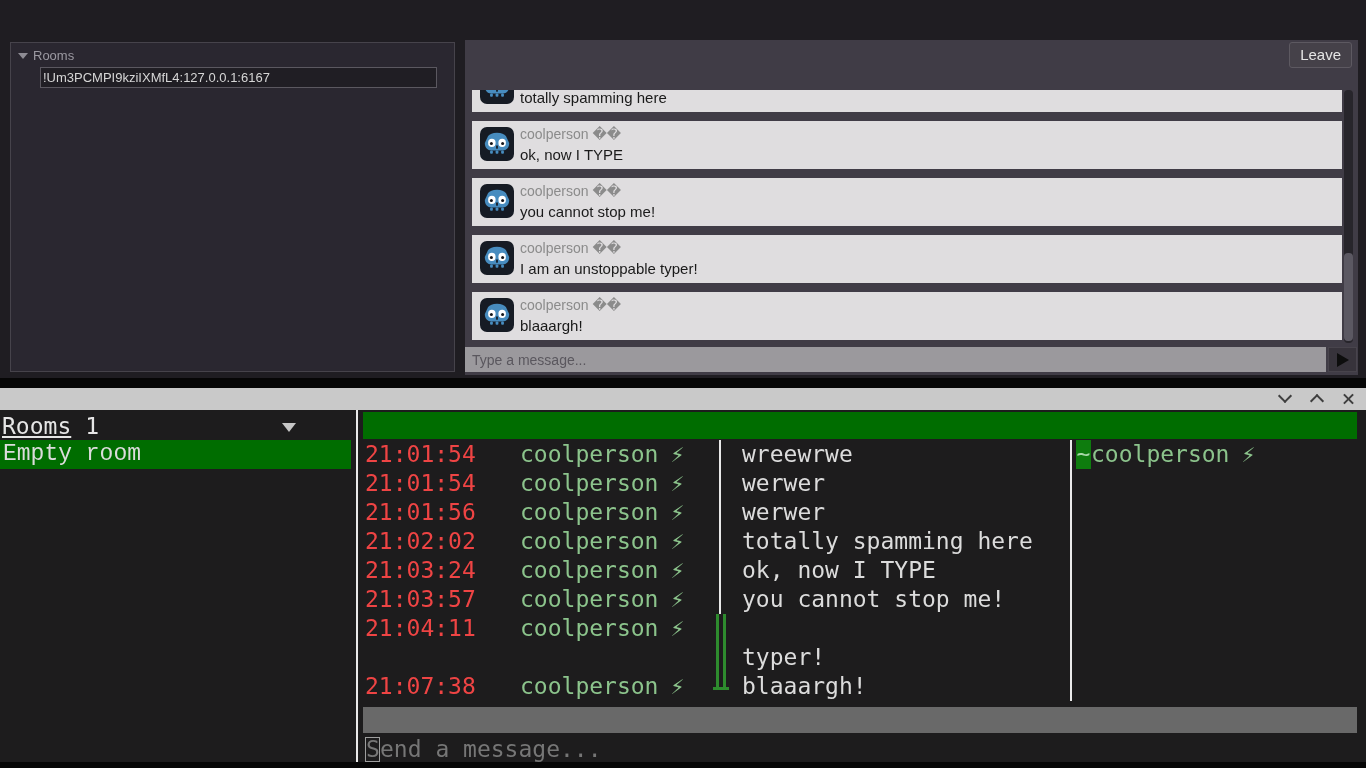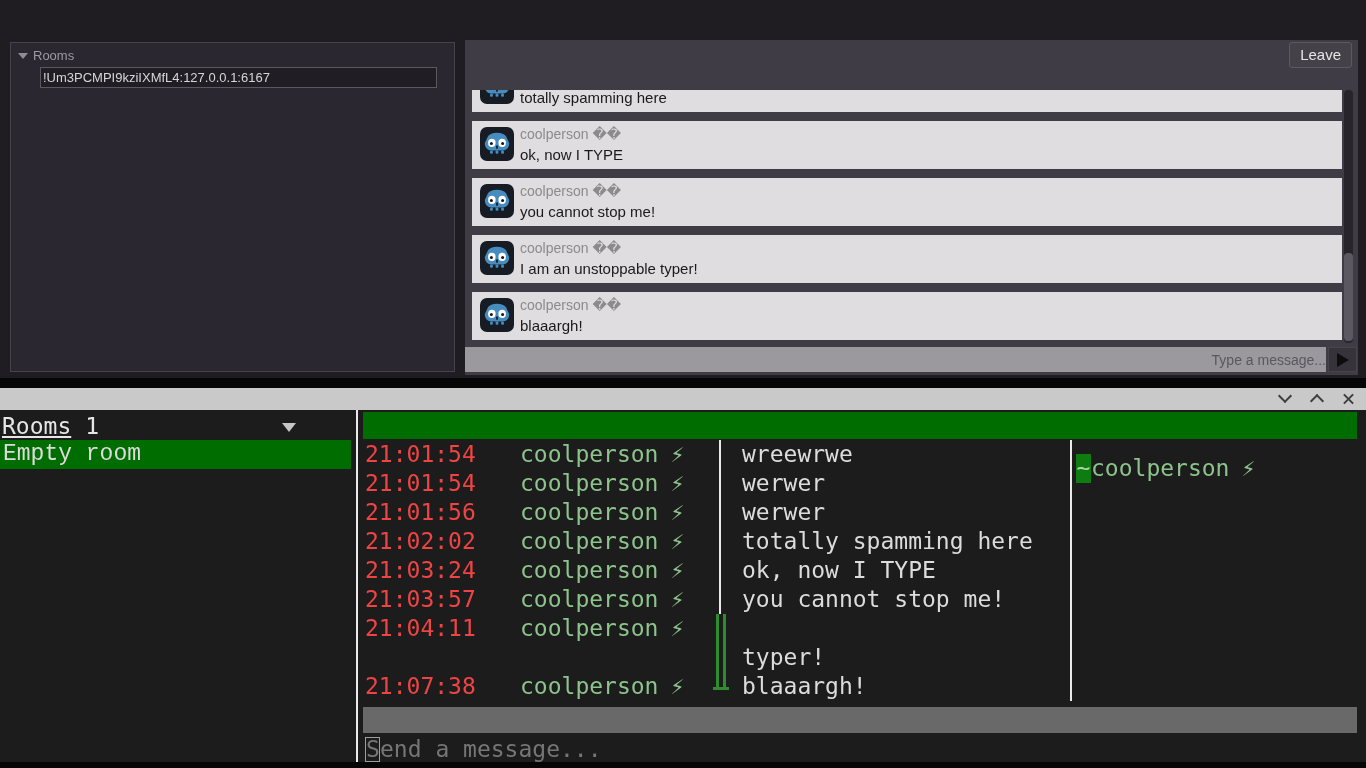--- a/index.html
+++ b/index.html
@@ -27,21 +27,21 @@
   .leave-btn { position:absolute; right:6px; top:2px; padding:3px 10px 4px; background:#454149; border:1px solid #5d5961; border-radius:3px; color:#e5e5e5; font-size:15px; }
   .msgs { position:absolute; left:7px; top:50px; width:870px; height:253px; overflow:hidden; }
   .card { position:relative; height:48px; margin-bottom:9px; background:#dfdddf; }
   .card.partial { margin-top:-26px; }
   .avatar { position:absolute; left:8px; top:6px; width:34px; height:34px; border-radius:7px; background:#161b24; display:flex; align-items:center; justify-content:center; }
   .mname { position:absolute; left:48px; top:5px; font-size:14px; color:#8b8b8b; white-space:pre; }
   .mtext { position:absolute; left:48px; top:25px; font-size:15px; color:#1a1a1a; white-space:pre; }
   .vtrack { position:absolute; left:879px; top:50px; width:9px; height:253px; background:#27252b; border-radius:4px; }
   .vthumb { position:absolute; left:0; top:163px; width:9px; height:88px; background:#5b5862; border-radius:4px; }
   .chat-input-row { position:absolute; left:0; top:307px; width:893px; height:25px; }
-  .chat-input { position:absolute; left:0; top:0; width:861px; height:25px; background:#9b999d; border:none; outline:none; padding:0 0 0 7px; font-size:14px; color:#2b2b2b; font-family:inherit;text-align:right; }
+  .chat-input { position:absolute; left:0; top:0; width:861px; height:25px; background:#9b999d; border:none; outline:none; padding:0 0 0 7px; font-size:14px; color:#2b2b2b; font-family:inherit; }
   .chat-input::placeholder { color:#5a575e; opacity:1; }
   .send-btn { position:absolute; left:863px; top:0; width:29px; height:25px; background:#37333b; border:1px solid #48444c; }
   .send-tri { position:absolute; left:8px; top:5px; width:0; height:0; border-left:12px solid #0d0d0d; border-top:7px solid transparent; border-bottom:7px solid transparent; }
 
   
   #terminal-panel { position:absolute; left:0; top:388px; width:1366px; height:374px; background:#1d1c1d; font-family:"DejaVu Sans Mono",monospace; }
   .term-titlebar { position:absolute; left:0; top:0; width:1366px; height:22px; background:#c9c9c9; }
   .term-icons { position:absolute; right:10px; top:3px; display:flex; gap:17px; align-items:center; }
   .tico { width:15px; height:15px; position:relative; }
   .chev::before { content:''; position:absolute; left:3px; width:8px; height:8px; border-right:2px solid #3e3e3e; border-bottom:2px solid #3e3e3e; }
@@ -71,21 +71,21 @@
   .sepcell { position:absolute; left:350px; top:0; bottom:0; width:15px; }
   .sepcell i { position:absolute; display:none; }
   .sep-bar .sepcell i:first-child { display:block; left:6px; top:0; bottom:0; width:2px; background:#e8e8e8; }
   .sep-thumb .sepcell i,.sep-thumb-end .sepcell i { display:block; width:3px; background:#2e8b2e; }
   .sep-thumb .sepcell i:first-child { left:3px; top:0; bottom:0; }
   .sep-thumb .sepcell i:last-child { left:10px; top:0; bottom:0; }
   .sep-thumb-end .sepcell i:first-child { left:3px; top:0; height:15px; }
   .sep-thumb-end .sepcell i:last-child { left:10px; top:0; height:15px; }
   .sep-thumb-end .sepcell::after { content:''; position:absolute; left:0; top:15px; width:16px; height:3px; background:#2e8b2e; }
   .vline-right { position:absolute; left:707px; top:30px; width:2px; height:261px; background:#eaeaea; }
-  .member-list { position:absolute; left:713px; top:30px;margin-top:14px; }
+  .member-list { position:absolute; left:713px; top:30px; }
   .member { height:29px; line-height:29px; color:#8cc48c; white-space:pre; }
   .member .prefix { display:inline-block; width:15px; height:29px; background:#0e7c0e; color:#a8d8a8; text-align:center; }
   .member .badge { margin-left:12px; }
   .term-divider { position:absolute; left:0; top:297px; width:994px; height:26px; background:#696969; }
   .term-input { position:absolute; left:2px; top:326px; height:26px; line-height:26px; color:#767676; white-space:pre; }
   .term-cursor { display:inline-block; width:15px; height:25px; border:1px solid #9e9e9e; line-height:23px; text-align:center; color:#767676; }
 </style>
 </head>
 <body>
 

